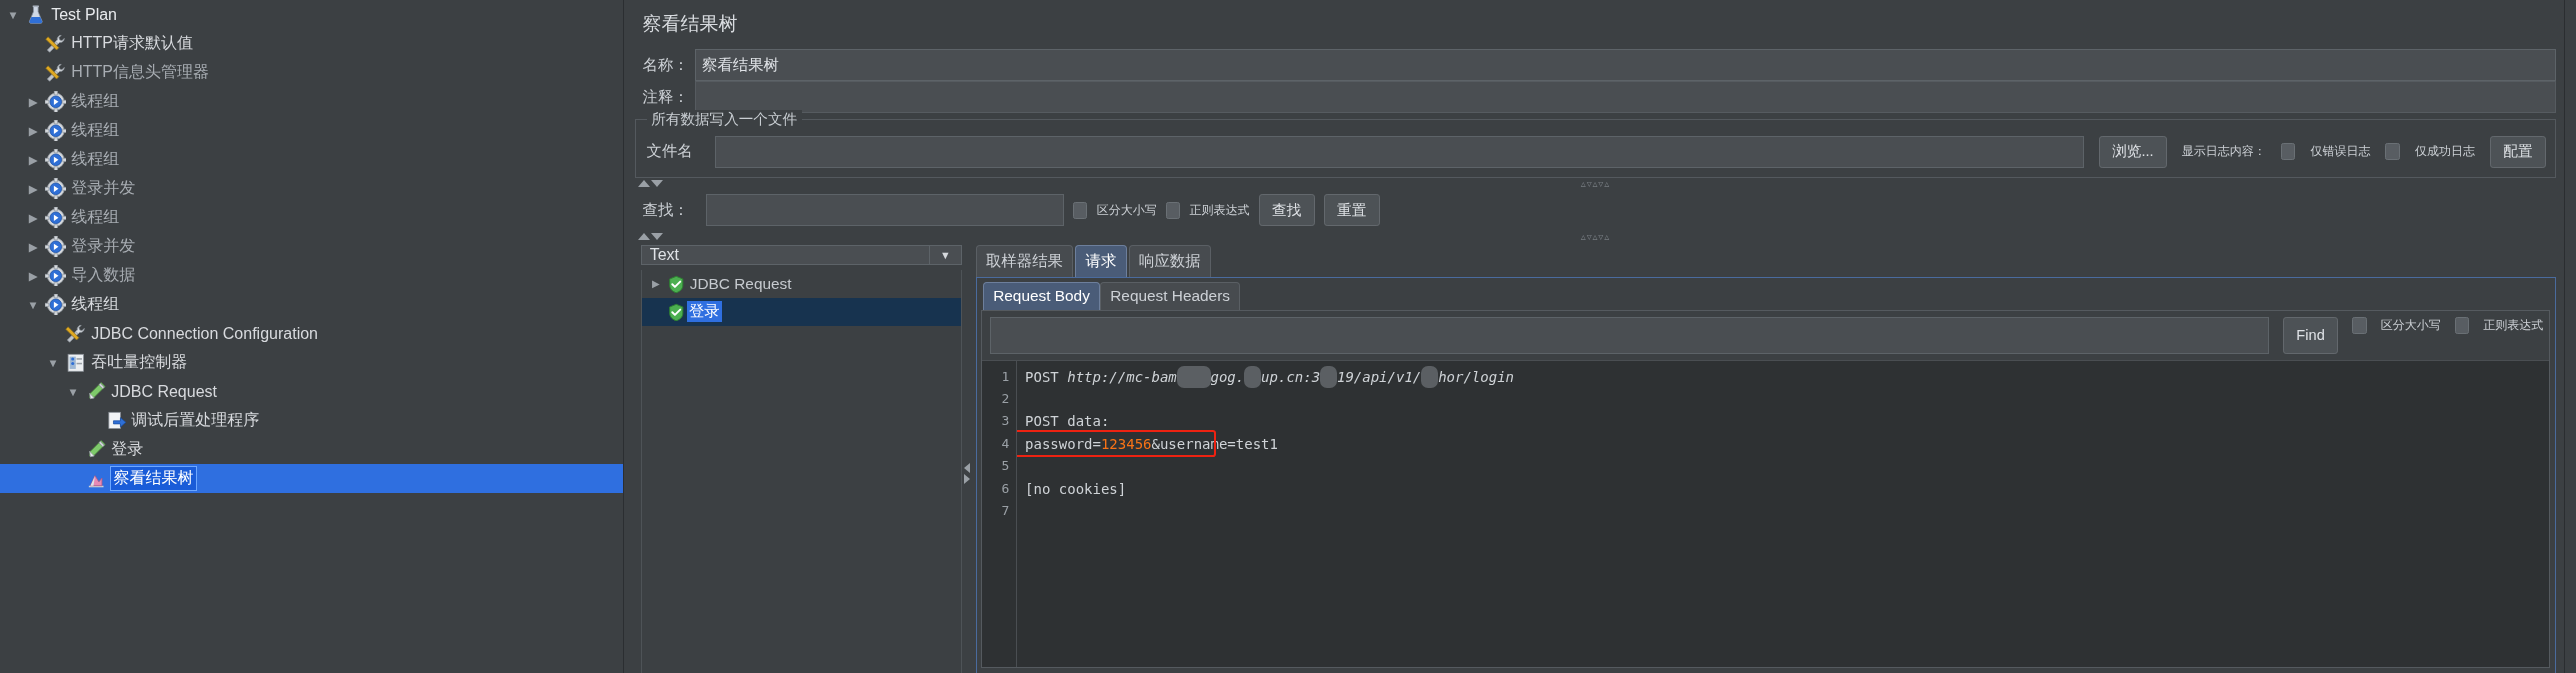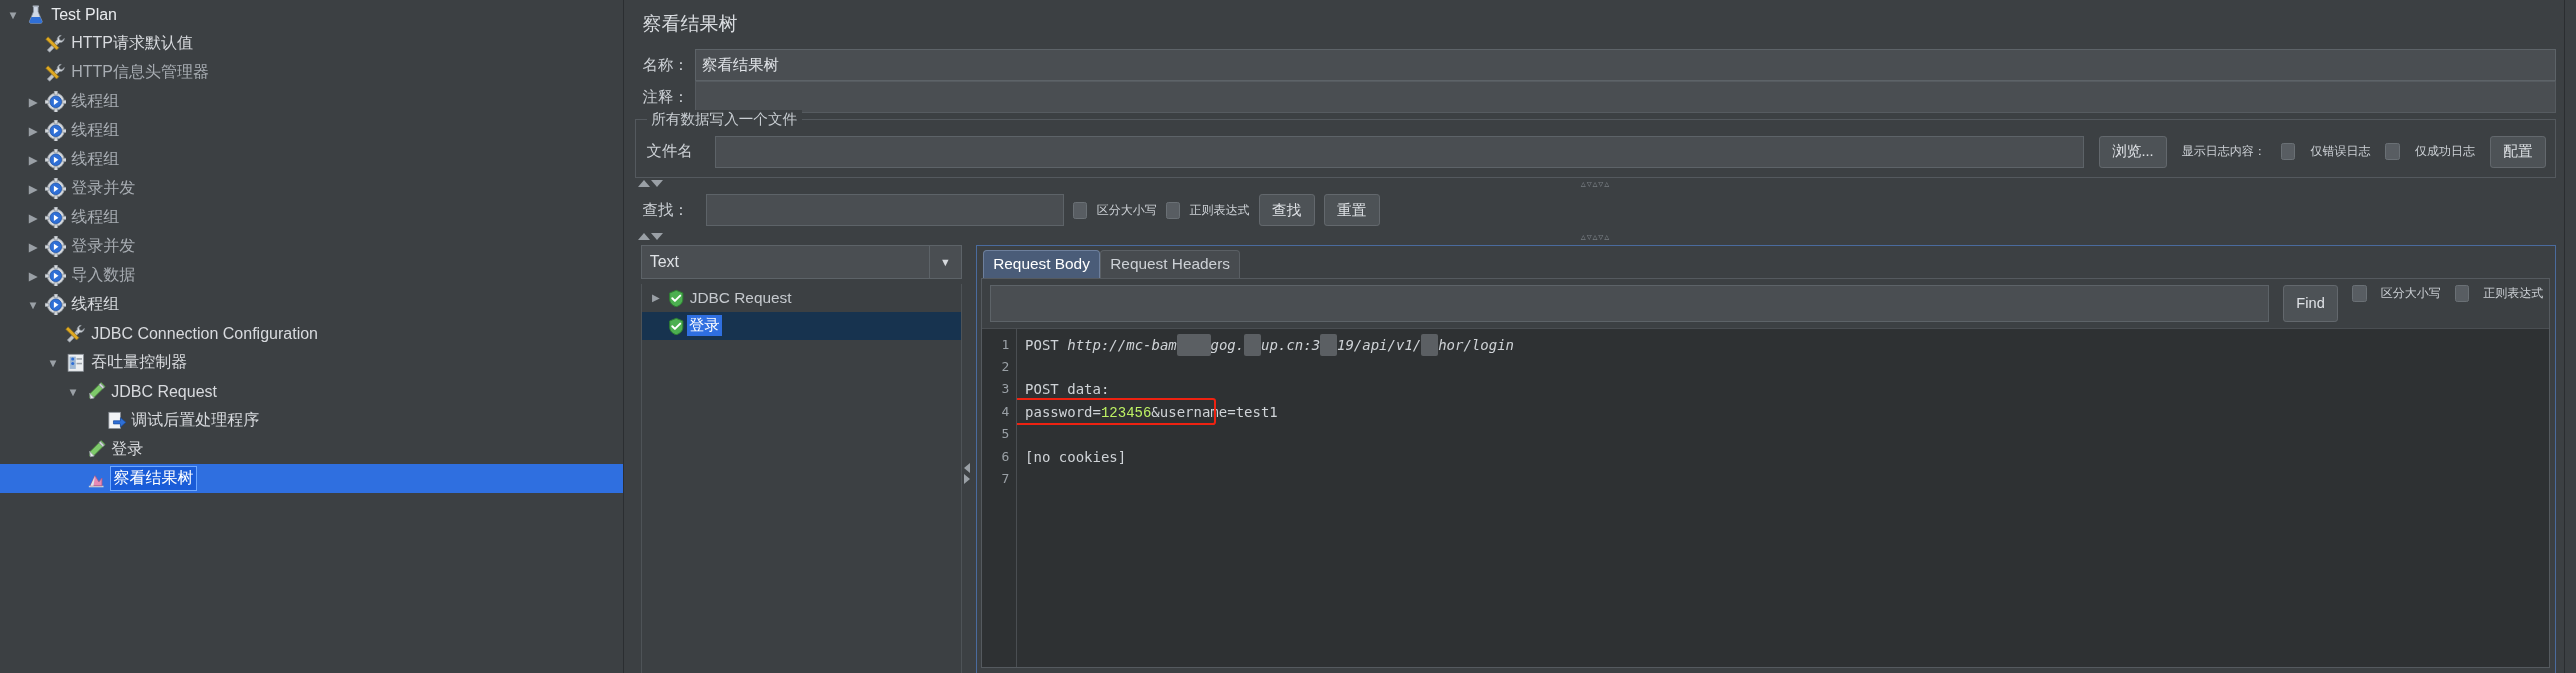--- a/index.html
+++ b/index.html
@@ -207,21 +207,21 @@
     gap: 0;
   }
   .lower-left {
     width: 324px;
     flex: 0 0 324px;
     display: flex;
     flex-direction: column;
     min-height: 0;
   }
   .combo {
-    height: 34px;
+    height: 20px;
     background: #4a4e52;
     border: 0.8px solid #5d6368;
     display: flex;
     align-items: center;
     margin: 3.1px 0 4.6px 3.1px;
     cursor: pointer;
   }
   .combo-text {
     flex: 1 1 auto;
     font-size: 16px;
@@ -384,25 +384,25 @@
     line-height: 22.4px;
     color: #dfe2e6;
     white-space: pre;
     min-width: 0;
     overflow: hidden;
     position: relative;
   }
   .code .ln { height: 22.4px; position: relative; }
   .kw   { color: #cfd3d7; }
   .url  { color: #cfd3d7; font-style: italic; }
-  .num  { color: #bef264; font-family: Liberation Mono, monospace; }
+  .num  { color: #f97316; }
   .redact {
     display: inline-block;
     background: #5b5f63;
-    border-radius: 2px;
+    border-radius: 7px;
     color: transparent;
     filter: blur(0.5px);
     font-style: italic;
   }
   .hl-box {
     position: absolute;
     border: 2.3px solid #ee2211;
     border-radius: 3.1px;
     pointer-events: none;
   }
@@ -755,20 +755,25 @@
           </div>
         </div>
     </div>
 
     <div class="vdiv">
       <span class="vd-arrow vd-left"></span>
       <span class="vd-arrow vd-right"></span>
     </div>
 
     <div class="lower-right">
+      <div class="tabbar" id="main-tabbar">
+          <div class="tab">取样器结果</div>
+          <div class="tab active">请求</div>
+          <div class="tab">响应数据</div>
+        </div>
       <div class="tab-panel">
         <div class="subtabbar" id="sub-tabbar">
             <div class="subtab active">Request Body</div>
             <div class="subtab">Request Headers</div>
           </div>
         <div class="sub-panel">
           <div class="find-row">
             <input id="find-input" class="txt-input" type="text" value="" style="">
             <button class="btn">Find</button>
             <span class="chkbox"></span>

